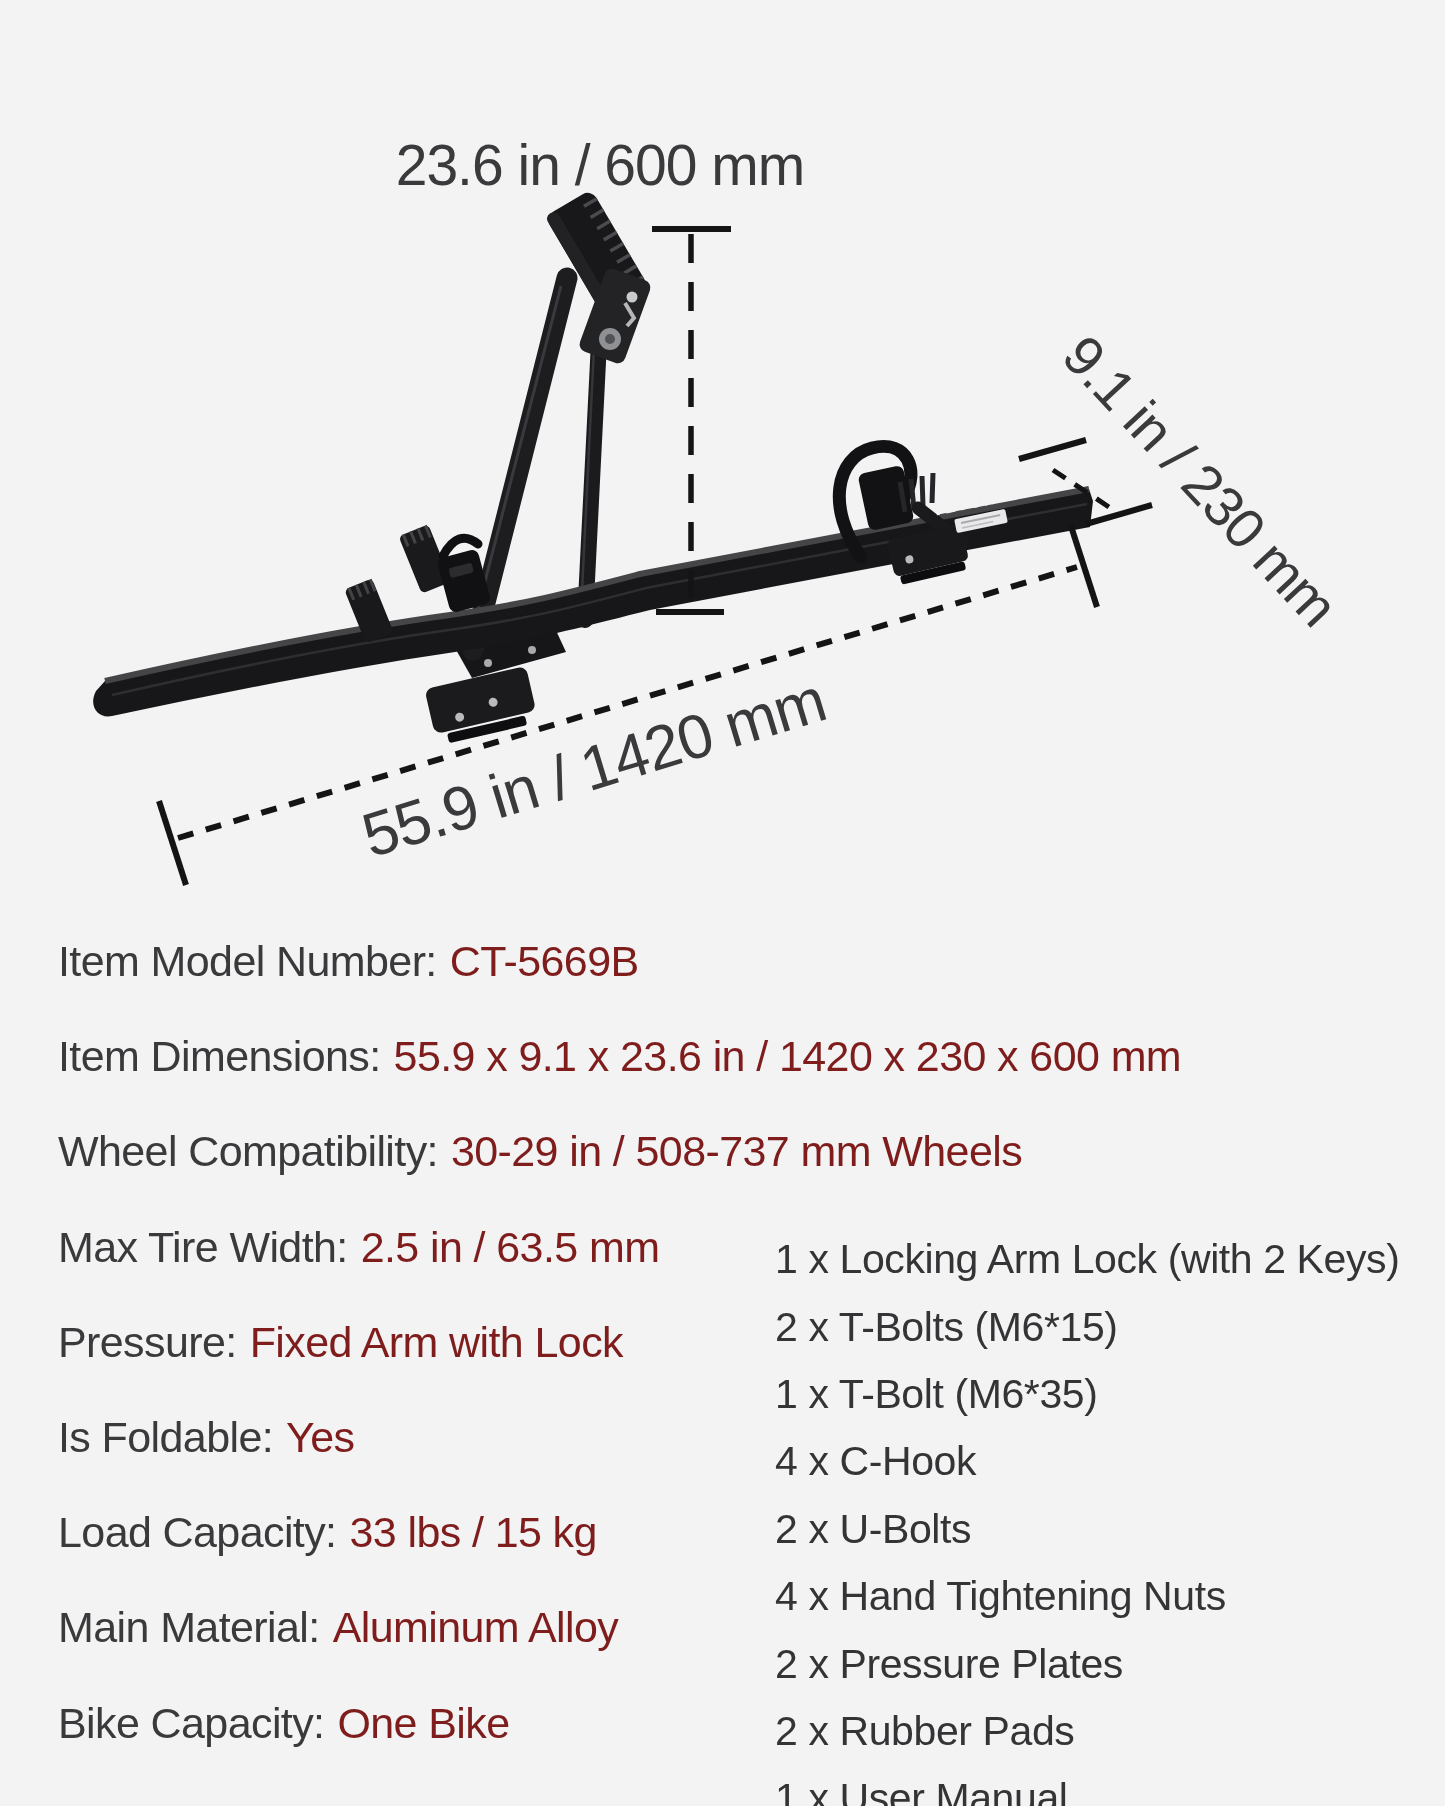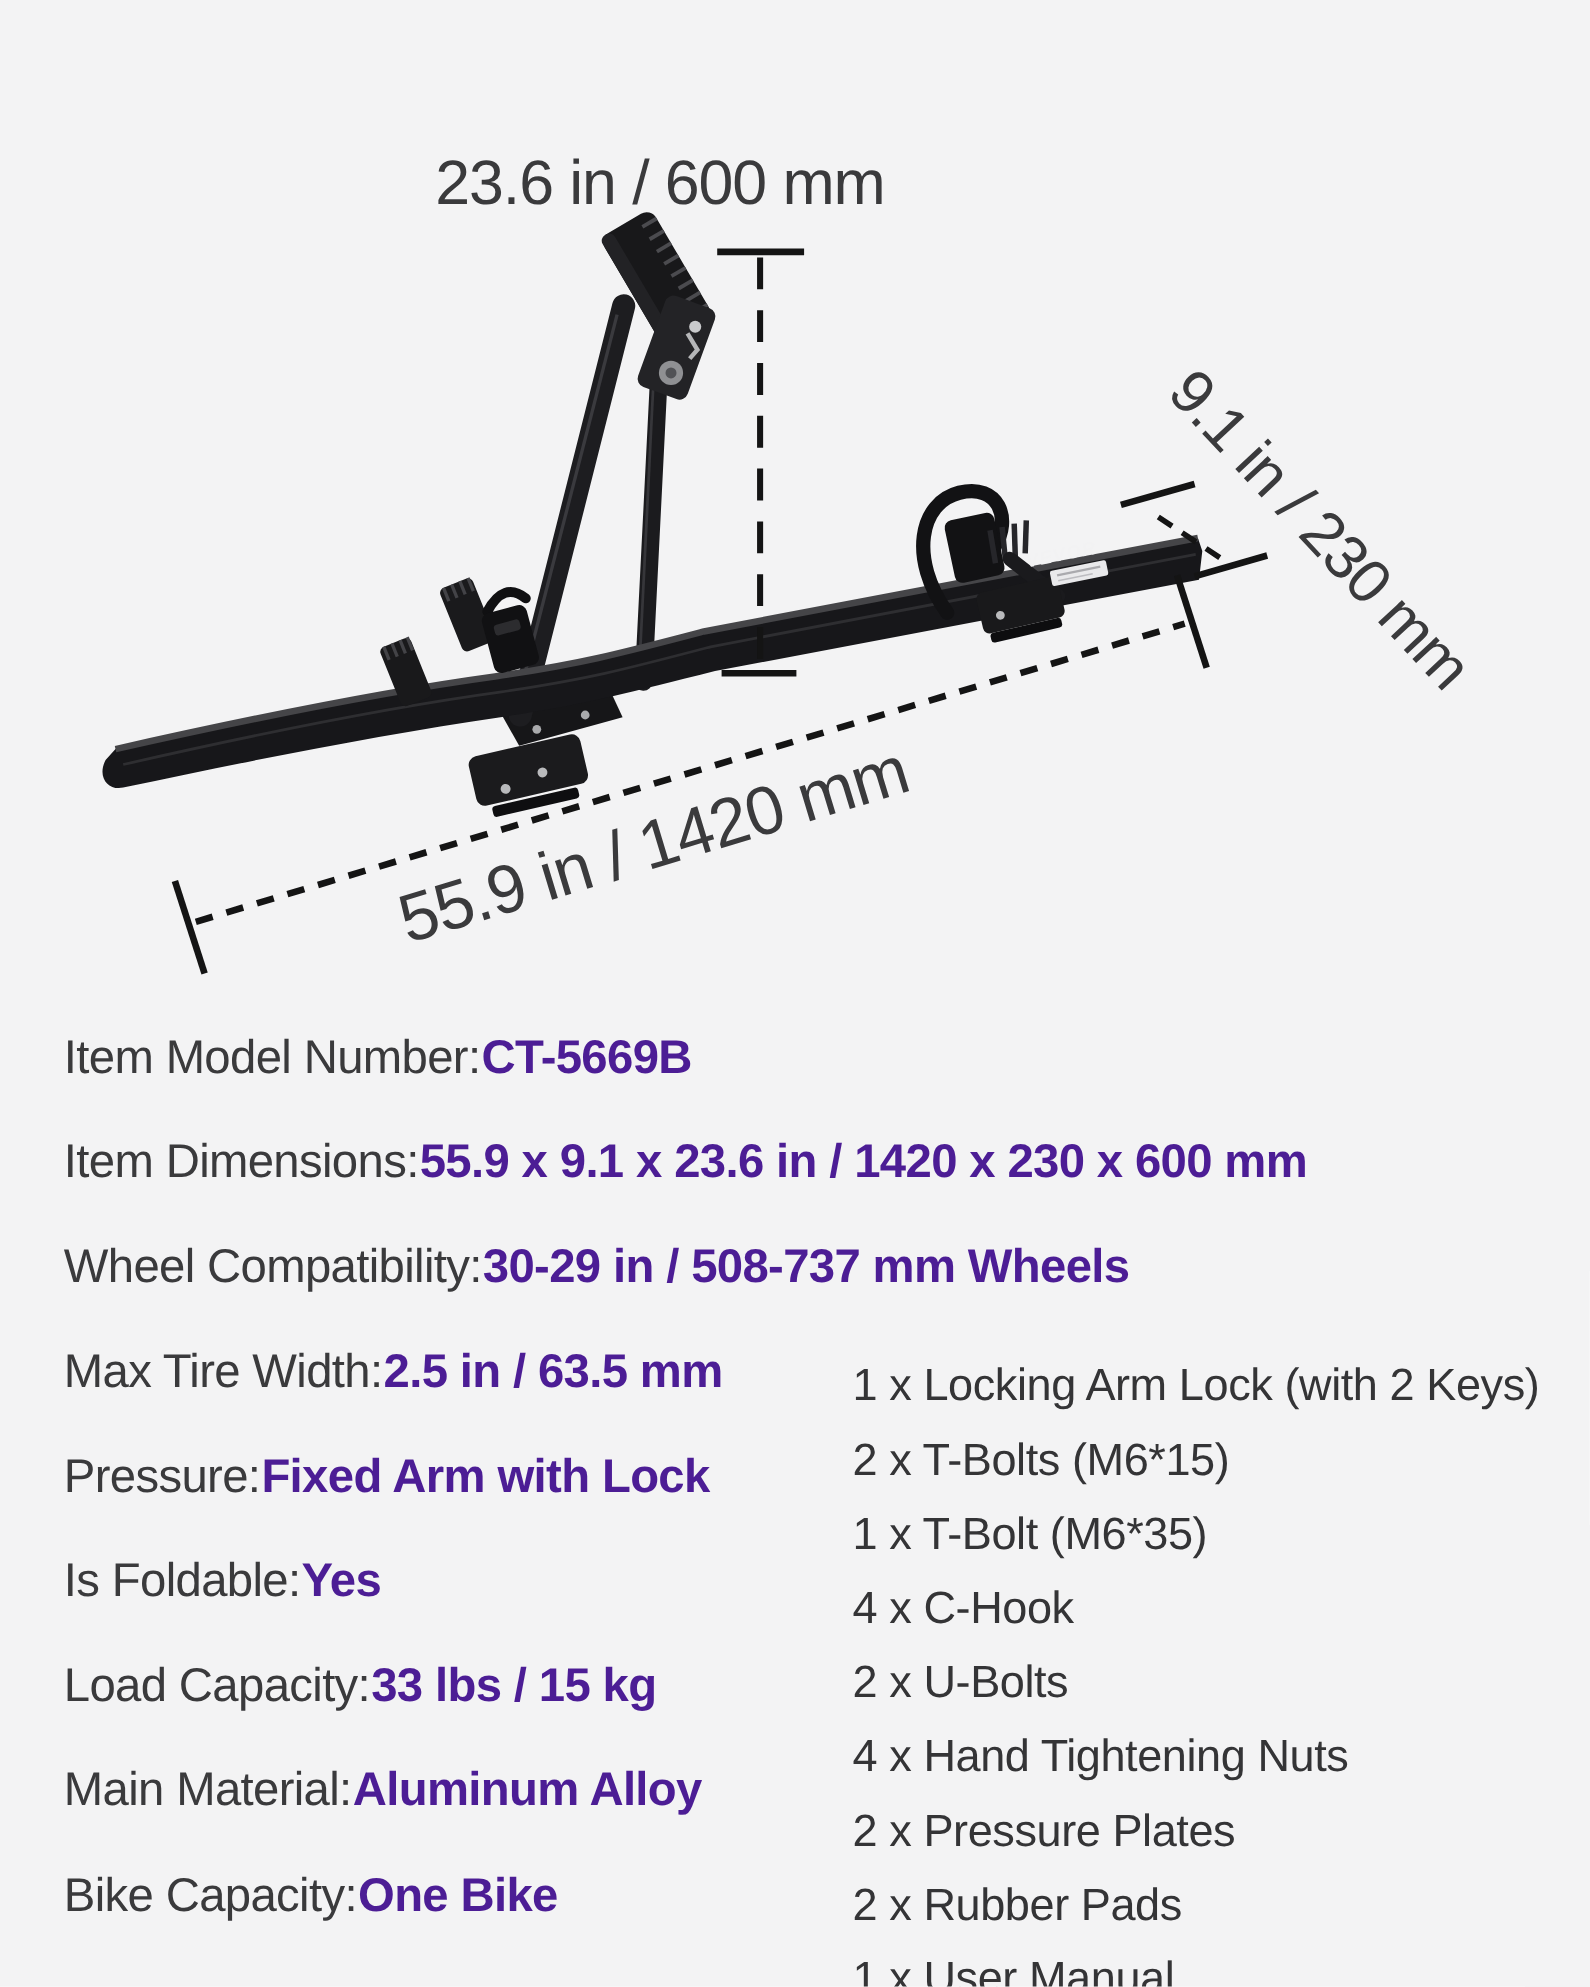--- a/index.html
+++ b/index.html
@@ -10,25 +10,25 @@
     font-family:"Liberation Sans", sans-serif;
     overflow:hidden;
   }
   svg text{font-family:"Liberation Sans", sans-serif;}
   .diagram{position:absolute;top:0;left:0;}
   .dim-text{fill:#3a3a3c;letter-spacing:-1px;}
   .specs{
     position:absolute;left:58px;top:914px;width:1340px;
   }
   .spec-row{
-    height:95.2px;display:flex;align-items:center;gap:1px;
+    height:95.2px;display:flex;align-items:center;gap:13px;
     font-size:43px;letter-spacing:-0.6px;white-space:nowrap;
   }
   .spec-label{color:#3a3a3c;font-weight:400;}
-  .spec-value{color:#4c1d95;font-weight:700;}
+  .spec-value{color:#7f1d1d;font-weight:400;}
   .package{
     position:absolute;left:775px;top:1226px;width:660px;
   }
   .package-row{
     height:67.4px;display:flex;align-items:center;
     font-size:41px;color:#343436;letter-spacing:-0.4px;white-space:nowrap;
   }
 </style>
 </head>
 <body>

